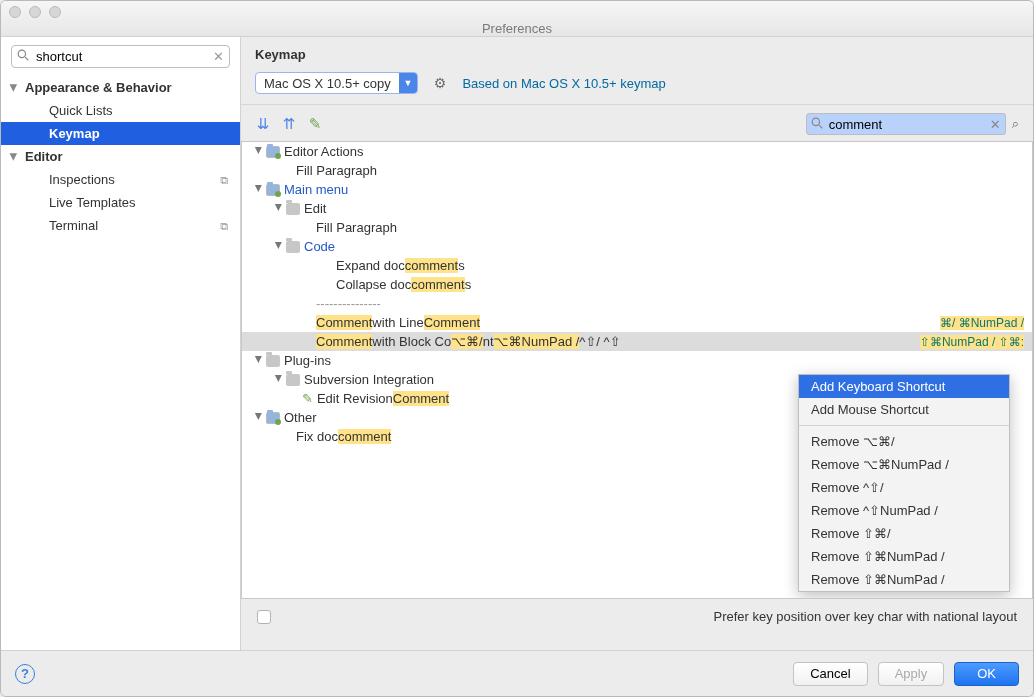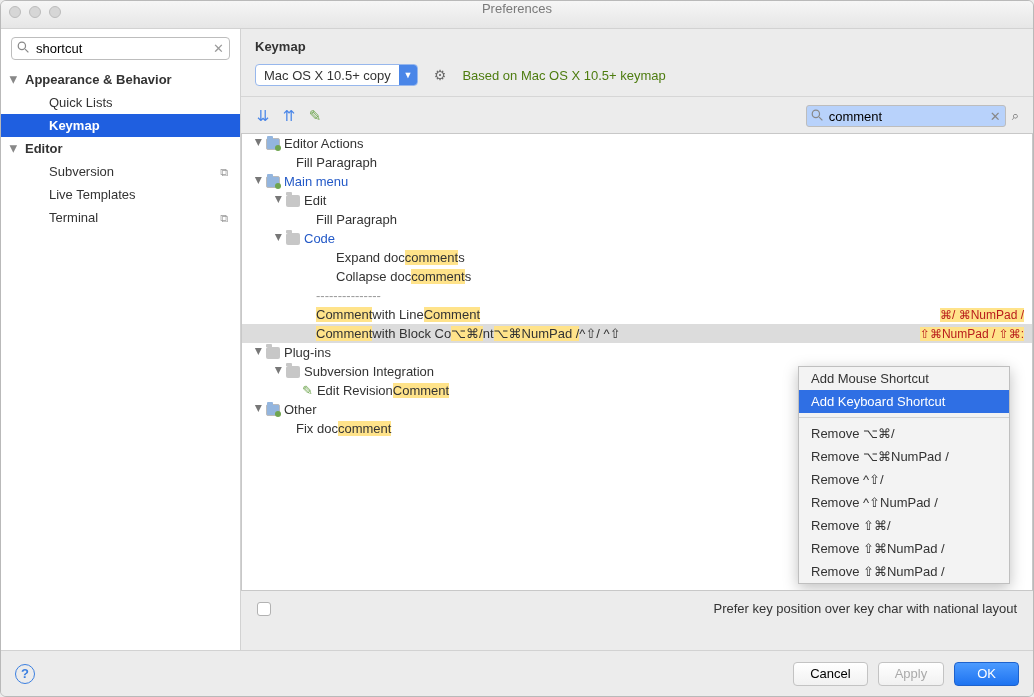--- a/index.html
+++ b/index.html
@@ -1,18 +1,18 @@
 <!DOCTYPE html>
 <html><head>
 <meta charset="utf-8">
 <style>
   * { box-sizing: border-box; }
   html, body { margin: 0; padding: 0; font-family: -apple-system, "Helvetica Neue", Arial, sans-serif; font-size: 13px; color: #333; background: #ececec; }
   .window { width: 1034px; height: 697px; background: #ececec; border: 1px solid #b9b9b9; border-radius: 6px; position: relative; overflow: hidden; }
-  .titlebar { height: 28px; display: flex; align-items: flex-start; justify-content: center; position: relative; border-bottom: 1px solid #d2d2d2; background: linear-gradient(#f6f6f6,#e6e6e6); }
+  .titlebar { height: 36px; display: flex; align-items: flex-end; justify-content: center; position: relative; border-bottom: 1px solid #d2d2d2; background: linear-gradient(#f6f6f6,#e6e6e6); }
   .traffic { position: absolute; left: 8px; top: 5px; display: flex; gap: 8px; }
   .dot { width: 12px; height: 12px; border-radius: 50%; background: #d6d6d6; border: 1px solid #bbb; }
   .titlebar .title { font-size: 13px; color: #7a7a7a; }
   .body { display: flex; height: 625px; }
   .sidebar { width: 240px; background: #fff; border-right: 1px solid #d2d2d2; display: flex; flex-direction: column; }
   .search { margin: 8px 10px 6px; position: relative; }
   .search input { width: 100%; height: 23px; border: 1px solid #bdbdbd; border-radius: 4px; padding: 0 24px 0 24px; font-size: 13px; outline: none; }
   .search .mag { position: absolute; left: 6px; top: 4px; color: #888; }
   .search .clear { position: absolute; right: 6px; top: 4px; color: #9a9a9a; cursor: pointer; }
   .nav { flex: 1; overflow: auto; padding-top: 2px; }
@@ -21,21 +21,21 @@
   .nav .item { padding: 4px 10px 4px 48px; cursor: default; position: relative; }
   .nav .item.sel { background: #1f5fe0; color: #fff; font-weight: bold; }
   .nav .item .pin { position: absolute; right: 12px; top: 6px; color: #9a9a9a; font-size: 11px; }
   .main { flex: 1; display: flex; flex-direction: column; background: #ececec; }
   .main-h { padding: 10px 14px 4px; font-weight: bold; }
   .keymap-row { display: flex; align-items: center; gap: 16px; padding: 6px 14px 10px; border-bottom: 1px solid #d6d6d6; }
   .combo { display: inline-flex; align-items: center; background: #fff; border: 1px solid #97b7ec; border-radius: 4px; height: 22px; font-size: 13px; }
   .combo span { padding: 0 8px; }
   .combo .arrow { width: 18px; height: 100%; background: #4a86e8; display: flex; align-items: center; justify-content: center; color: #fff; font-size: 9px; border-radius: 0 3px 3px 0; }
   .gear { color: #6b6b6b; font-size: 14px; }
-  .based { color: #4d7c0f; }
+  .based { color: #0369a1; }
   .toolbar-row { display: flex; align-items: center; justify-content: space-between; padding: 8px 14px 6px; gap: 10px; }
   .tools { display: flex; gap: 10px; color: #4a86e8; font-size: 15px; }
   .tools .t { width: 16px; text-align: center; }
   .tree-search { display: flex; align-items: center; gap: 6px; }
   .tree-search .box { position: relative; }
   .tree-search input { width: 200px; height: 22px; border: 1px solid #bdbdbd; border-radius: 3px; padding: 0 22px; font-size: 13px; }
   .tree-search .mag { position: absolute; left: 5px; top: 4px; color: #888; }
   .tree-search .clear { position: absolute; right: 5px; top: 4px; color: #888; }
   .tree-search .hl { background: #b8d2fb; }
   .tree-panel { margin: 0 0; background: #fff; border: 1px solid #c8c8c8; height: 458px; overflow: hidden; position: relative; font-size: 13px; }
@@ -43,21 +43,21 @@
   .chev { display: inline-block; width: 10px; color: #777; font-size: 9px; margin-right: 2px; transform: rotate(90deg); }
   .fold { display:inline-block; width:14px; height:12px; background:#93b5de; border-radius:2px; margin-right:4px; position:relative; }
   .fold::before { content:""; position:absolute; top:-3px; left:0; width:6px; height:3px; background:#93b5de; border-radius:1px 1px 0 0; }
   .fold.grey { background:#c7c7c7; }
   .fold.grey::before { background:#c7c7c7; }
   .fold.dot::after { content:""; position:absolute; right:-2px; bottom:-2px; width:6px; height:6px; background:#6fa54f; border-radius:50%; }
   .pencil { color:#6fa54f; margin-right:4px; }
   .link { color:#2359c7; }
   .mark { background:#ffe38a; }
   .row.sel { background:#dcdcdc; }
-  .row .sc { margin-left:auto; padding-right:8px; color:#b91c1c; font-size:12px; }
+  .row .sc { margin-left:auto; padding-right:8px; color:#0f766e; font-size:12px; }
   .row.sel .sc .mark { background:#ffe38a;text-align:right; }
   .menu { position:absolute; right:22px; top:232px; width:212px; background:#f3f3f3; border:1px solid #bfbfbf; box-shadow: 0 4px 14px rgba(0,0,0,.25); font-size:13px; }
   .menu .mi { padding:4px 12px; cursor:default; }
   .menu .mi.sel { background:#2f6fe4; color:#fff; }
   .menu .sep { height:1px; background:#d2d2d2; margin:4px 0; }
   .bottom-opt { display:flex; align-items:center; gap:8px; padding:10px 16px 0;justify-content:space-between; }
   .bottom-opt .cb { width:14px; height:14px; border:1px solid #b2b2b2; border-radius:3px; background:#fff; }
   .footer { position:absolute; bottom:0; left:0; right:0; height:46px; border-top:1px solid #d2d2d2; background:#ececec; display:flex; align-items:center; justify-content:flex-end; padding:0 14px; gap:10px; }
   .footer .help { position:absolute; left:14px; width:20px; height:20px; border:1.5px solid #3b7fe0; border-radius:50%; color:#3b7fe0; display:flex; align-items:center; justify-content:center; font-weight:bold; }
   .btn { height:24px; padding:0 16px; border:1px solid #c3c3c3; border-radius:4px; background:linear-gradient(#fff,#f1f1f1); font-size:13px; }
@@ -89,21 +89,21 @@
             </svg>
         </span>
         <input value="shortcut" style="">
         <span class="clear">✕</span>
       </div>
       <div class="nav">
         <div class="group">Appearance &amp; Behavior</div>
         <div class="item">Quick Lists</div>
         <div class="item sel">Keymap</div>
         <div class="group">Editor</div>
-        <div class="item"><span>Subversion</span><span class="pin">⧉</span></div>
+        <div class="item"><span>Inspections</span><span class="pin">⧉</span></div>
         <div class="item">Live Templates</div>
         <div class="item"><span>Terminal</span><span class="pin">⧉</span></div>
       </div>
     </div>
 
     <div class="main">
       <div class="main-h">Keymap</div>
       <div class="keymap-row">
         <div class="combo">
           <span>Mac OS X 10.5+ copy</span>
@@ -209,22 +209,22 @@
             <span class="chev">▶</span>
             <span class="fold dot"></span>
             <span>Other</span>
           </div>
         <div class="row" style="padding-left:54px">
             <span>Fix doc </span>
             <span class="mark">comment</span>
           </div>
 
         <div class="menu">
+          <div class="mi sel">Add Keyboard Shortcut</div>
           <div class="mi">Add Mouse Shortcut</div>
-          <div class="mi sel">Add Keyboard Shortcut</div>
           <div class="sep"></div>
           <div class="mi">Remove ⌥⌘/</div>
           <div class="mi">Remove ⌥⌘NumPad /</div>
           <div class="mi">Remove ^⇧/</div>
           <div class="mi">Remove ^⇧NumPad /</div>
           <div class="mi">Remove ⇧⌘/</div>
           <div class="mi">Remove ⇧⌘NumPad /</div>
           <div class="mi">Remove ⇧⌘NumPad /</div>
 
         </div>

